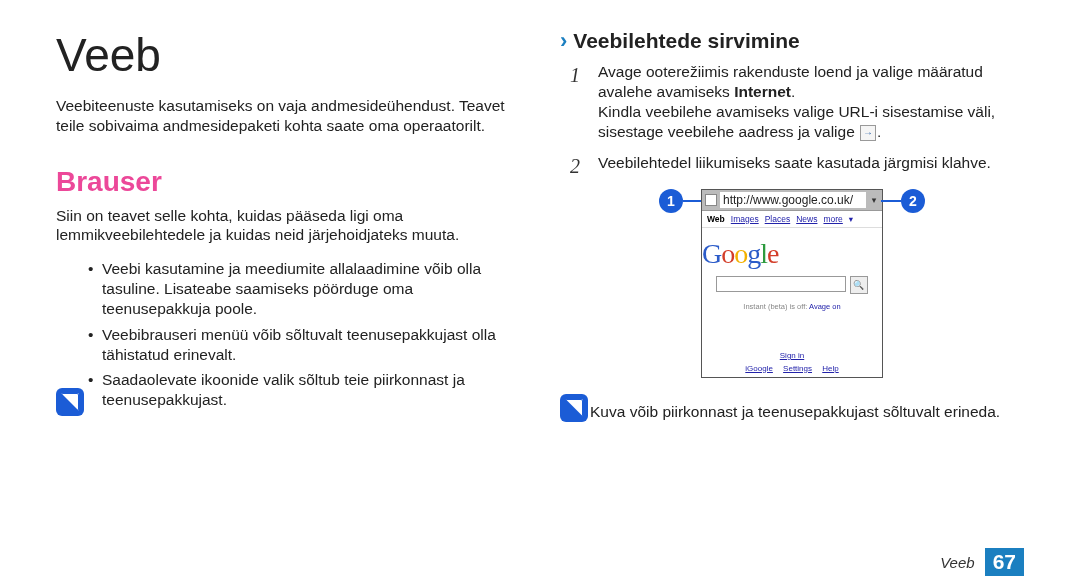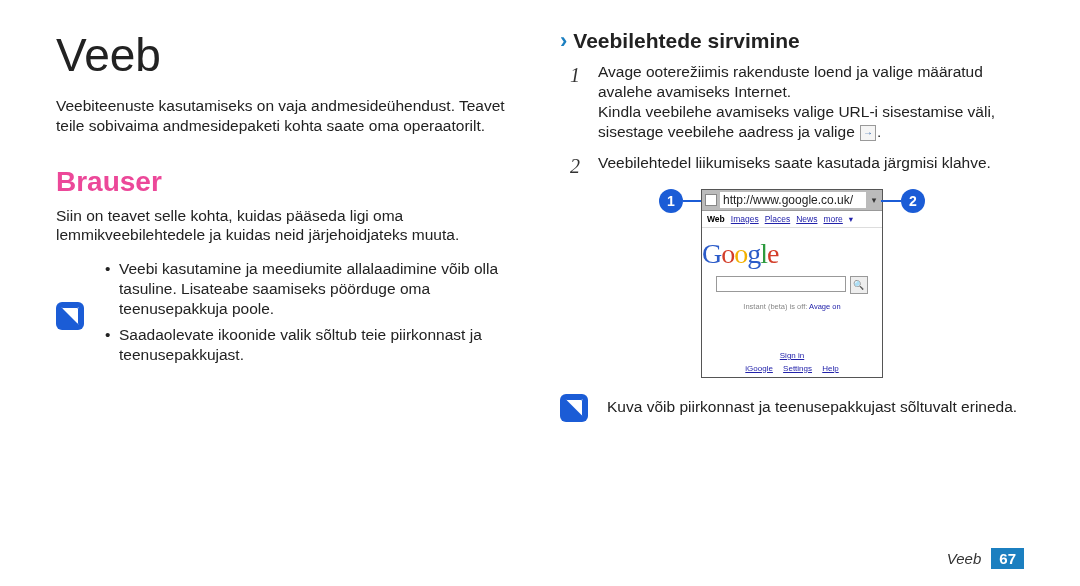--- a/index.html
+++ b/index.html
@@ -39,22 +39,22 @@
     color: #ec4899;
     margin: 0 0 8px 0;
   }
   .section-intro {
     font-size: 15.5px;
     line-height: 1.28;
     margin-bottom: 14px;
   }
   .note-row {
     display: flex;
-    align-items: center;
-    gap: 19px;
+    align-items: flex-end;
+    gap: 2px;
     margin-bottom: 12px;
   }
   .note-icon {
     width: 28px;
     height: 28px;
     background: #1b5cd6;
     border-radius: 6px;
     position: relative;
     flex-shrink: 0;
     margin-top: 2px;
@@ -120,21 +120,21 @@
     font-family: Georgia, serif;
     font-size: 20px;
     color: #333;
     width: 18px;
     flex-shrink: 0;
     padding-left: 10px;
   }
   .step-body {
     flex: 1;
   }
-  .step-body .bold { font-weight: normal; }
+  .step-body .bold { font-weight: bold; }
   .small-icon {
     display: inline-block;
     width: 14px;
     height: 14px;
     border: 1px solid #999;
     vertical-align: middle;
     margin: 0 1px;
     position: relative;
     background: #f5f5f5;
   }
@@ -278,39 +278,40 @@
   }
   .footer-label {
     font-style: italic;
     font-size: 15px;
     color: #333;
   }
   .page-num {
     background: #1b7fc0;
     color: #fff;
     padding: 2px 8px;
-    font-size: 15px;
+    font-size: 21px;
     font-weight: bold;
   }
 </style>
 </head>
 <body>
 
 <div class="page">
   <div class="col">
     <h1 class="title">Veeb</h1>
     <div class="intro">Veebiteenuste kasutamiseks on vaja andmesideühendust. Teavet teile sobivaima andmesidepaketi kohta saate oma operaatorilt.</div>
 
     <div class="section-heading">Brauser</div>
     <div class="section-intro">Siin on teavet selle kohta, kuidas pääseda ligi oma lemmikveebilehtedele ja kuidas neid järjehoidjateks muuta.</div>
 
     <div class="note-row">
       <div class="note-icon"></div>
       <ul class="bullets">
         <li>Veebi kasutamine ja meediumite allalaadimine võib olla tasuline. Lisateabe saamiseks pöörduge oma teenusepakkuja poole.</li>
+        <li>Veebibrauseri menüü võib sõltuvalt teenusepakkujast olla tähistatud erinevalt.</li>
         <li>Saadaolevate ikoonide valik sõltub teie piirkonnast ja teenusepakkujast.</li>
       </ul>
     </div>
   </div>
 
   <div class="col">
     <div class="subheading-row">
       <span class="chevron">›</span>
       <span class="subheading">Veebilehtede sirvimine</span>
     </div>

